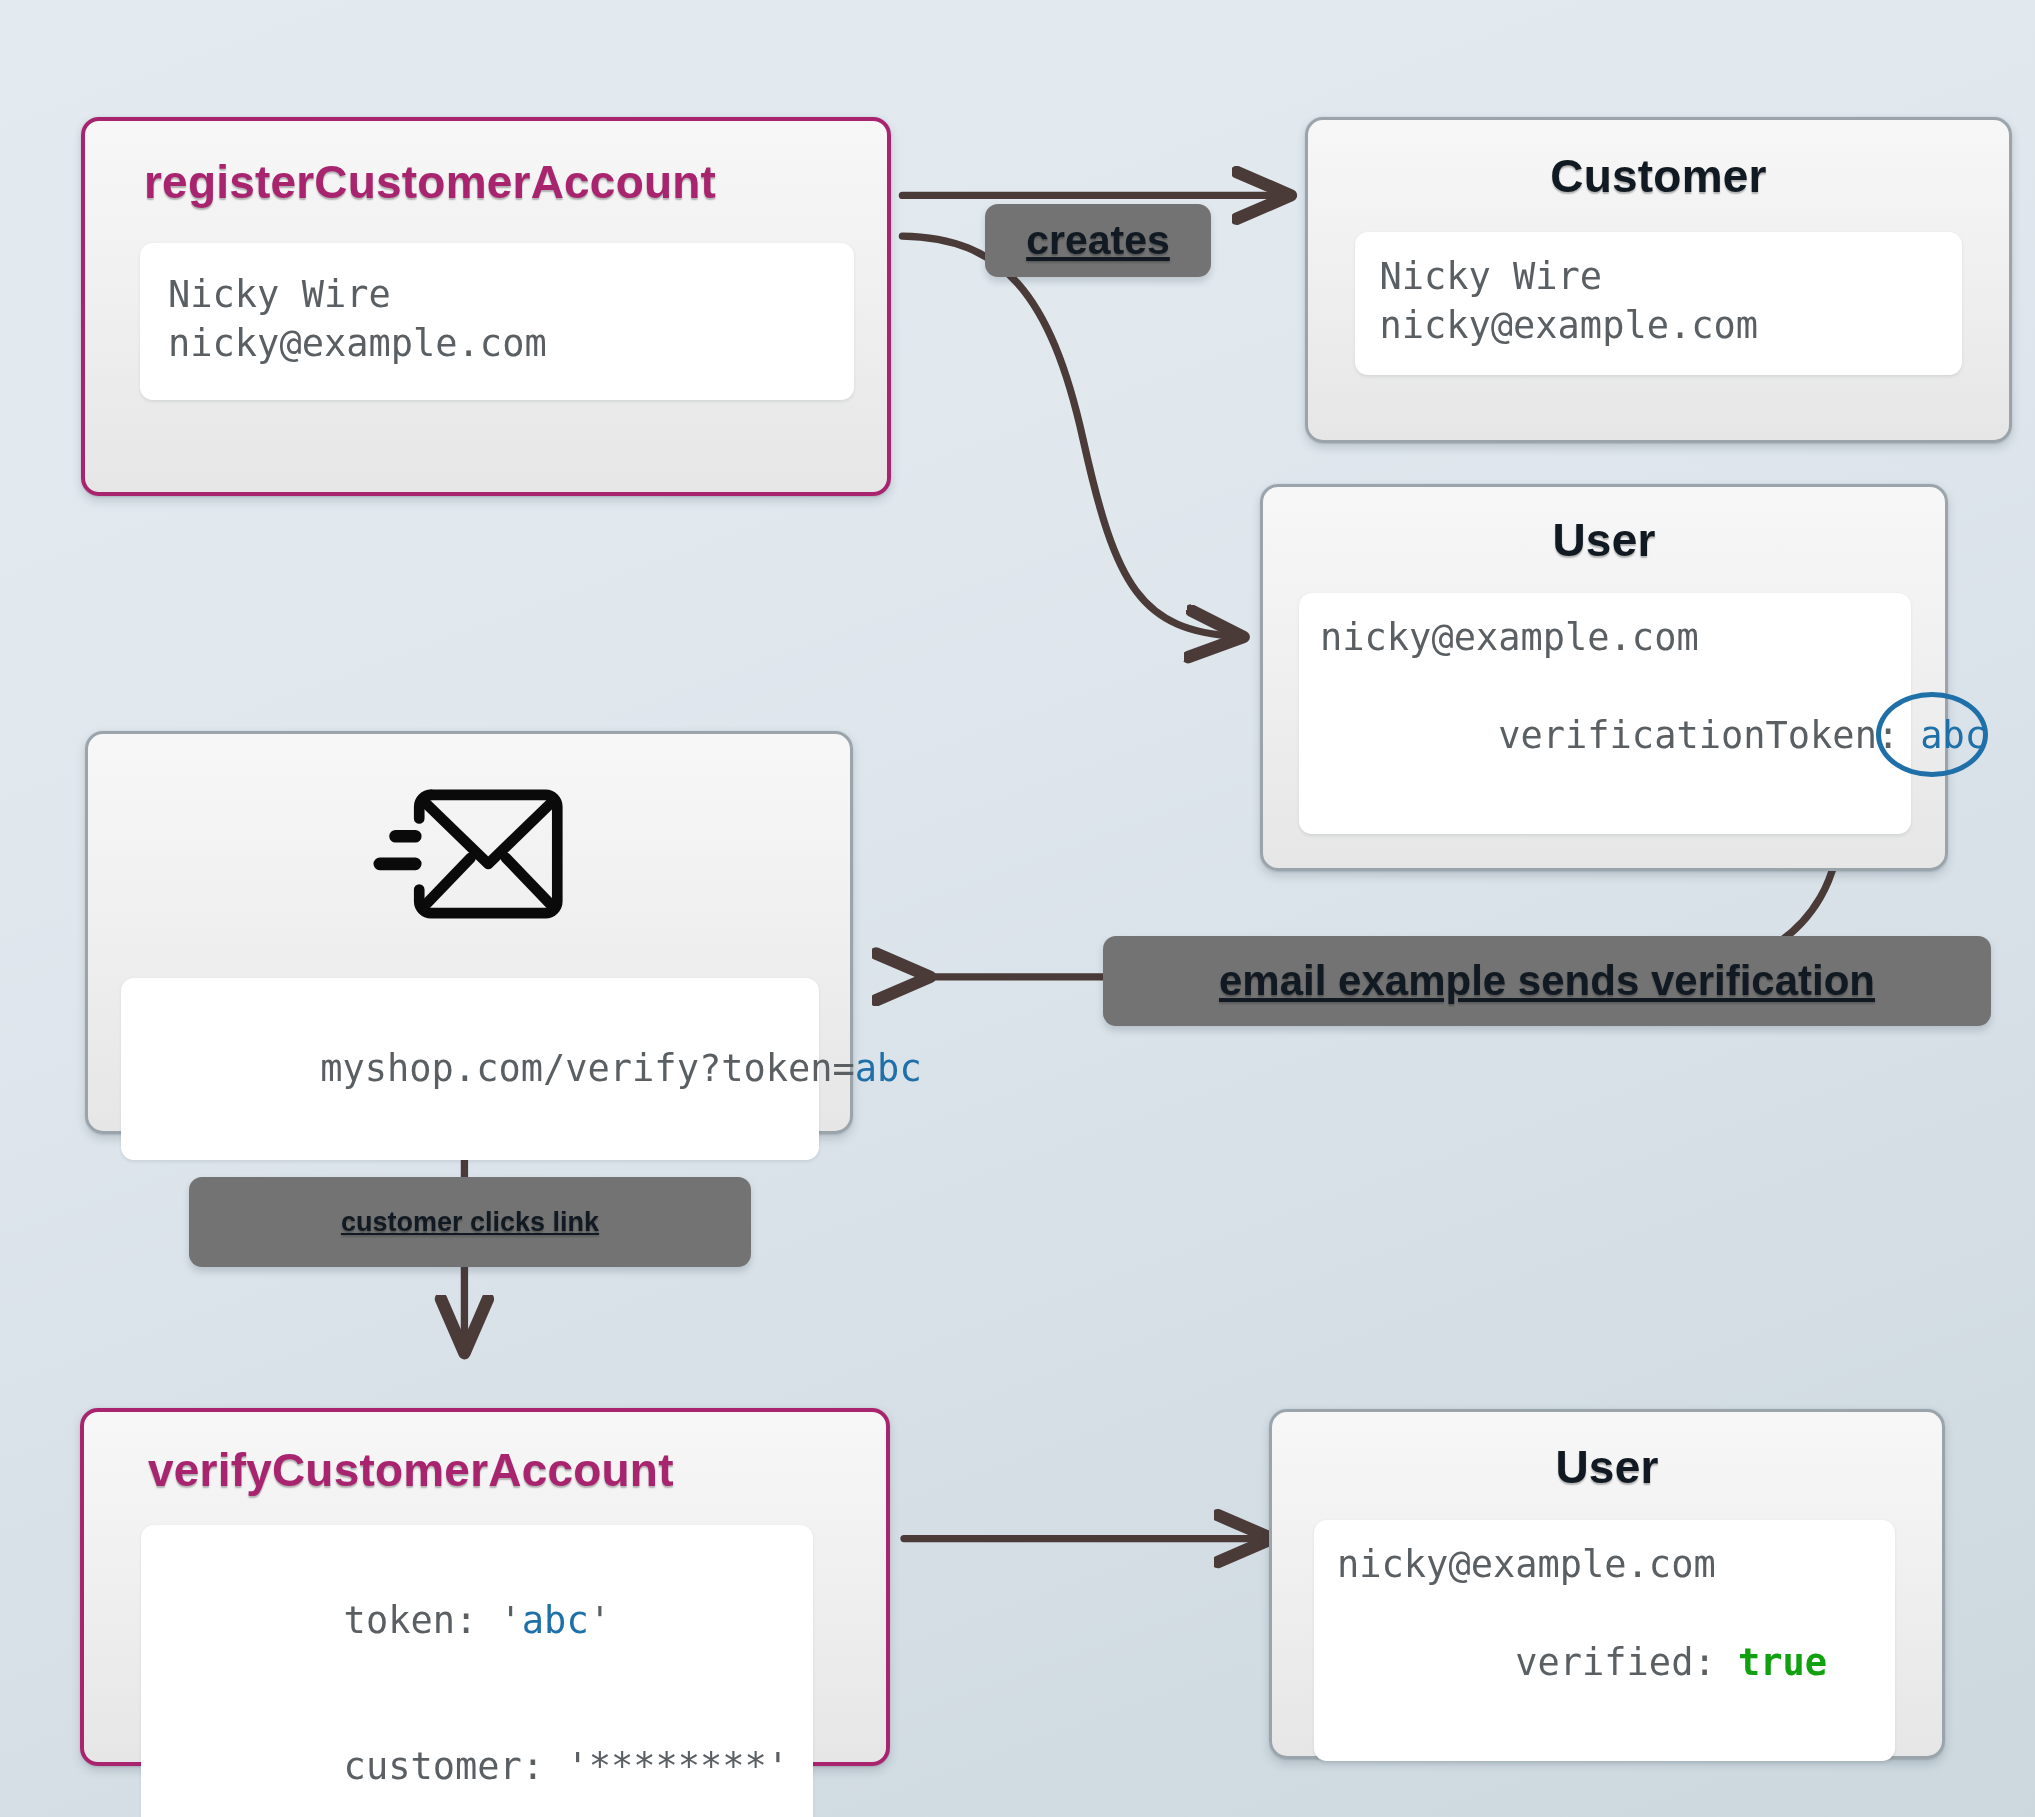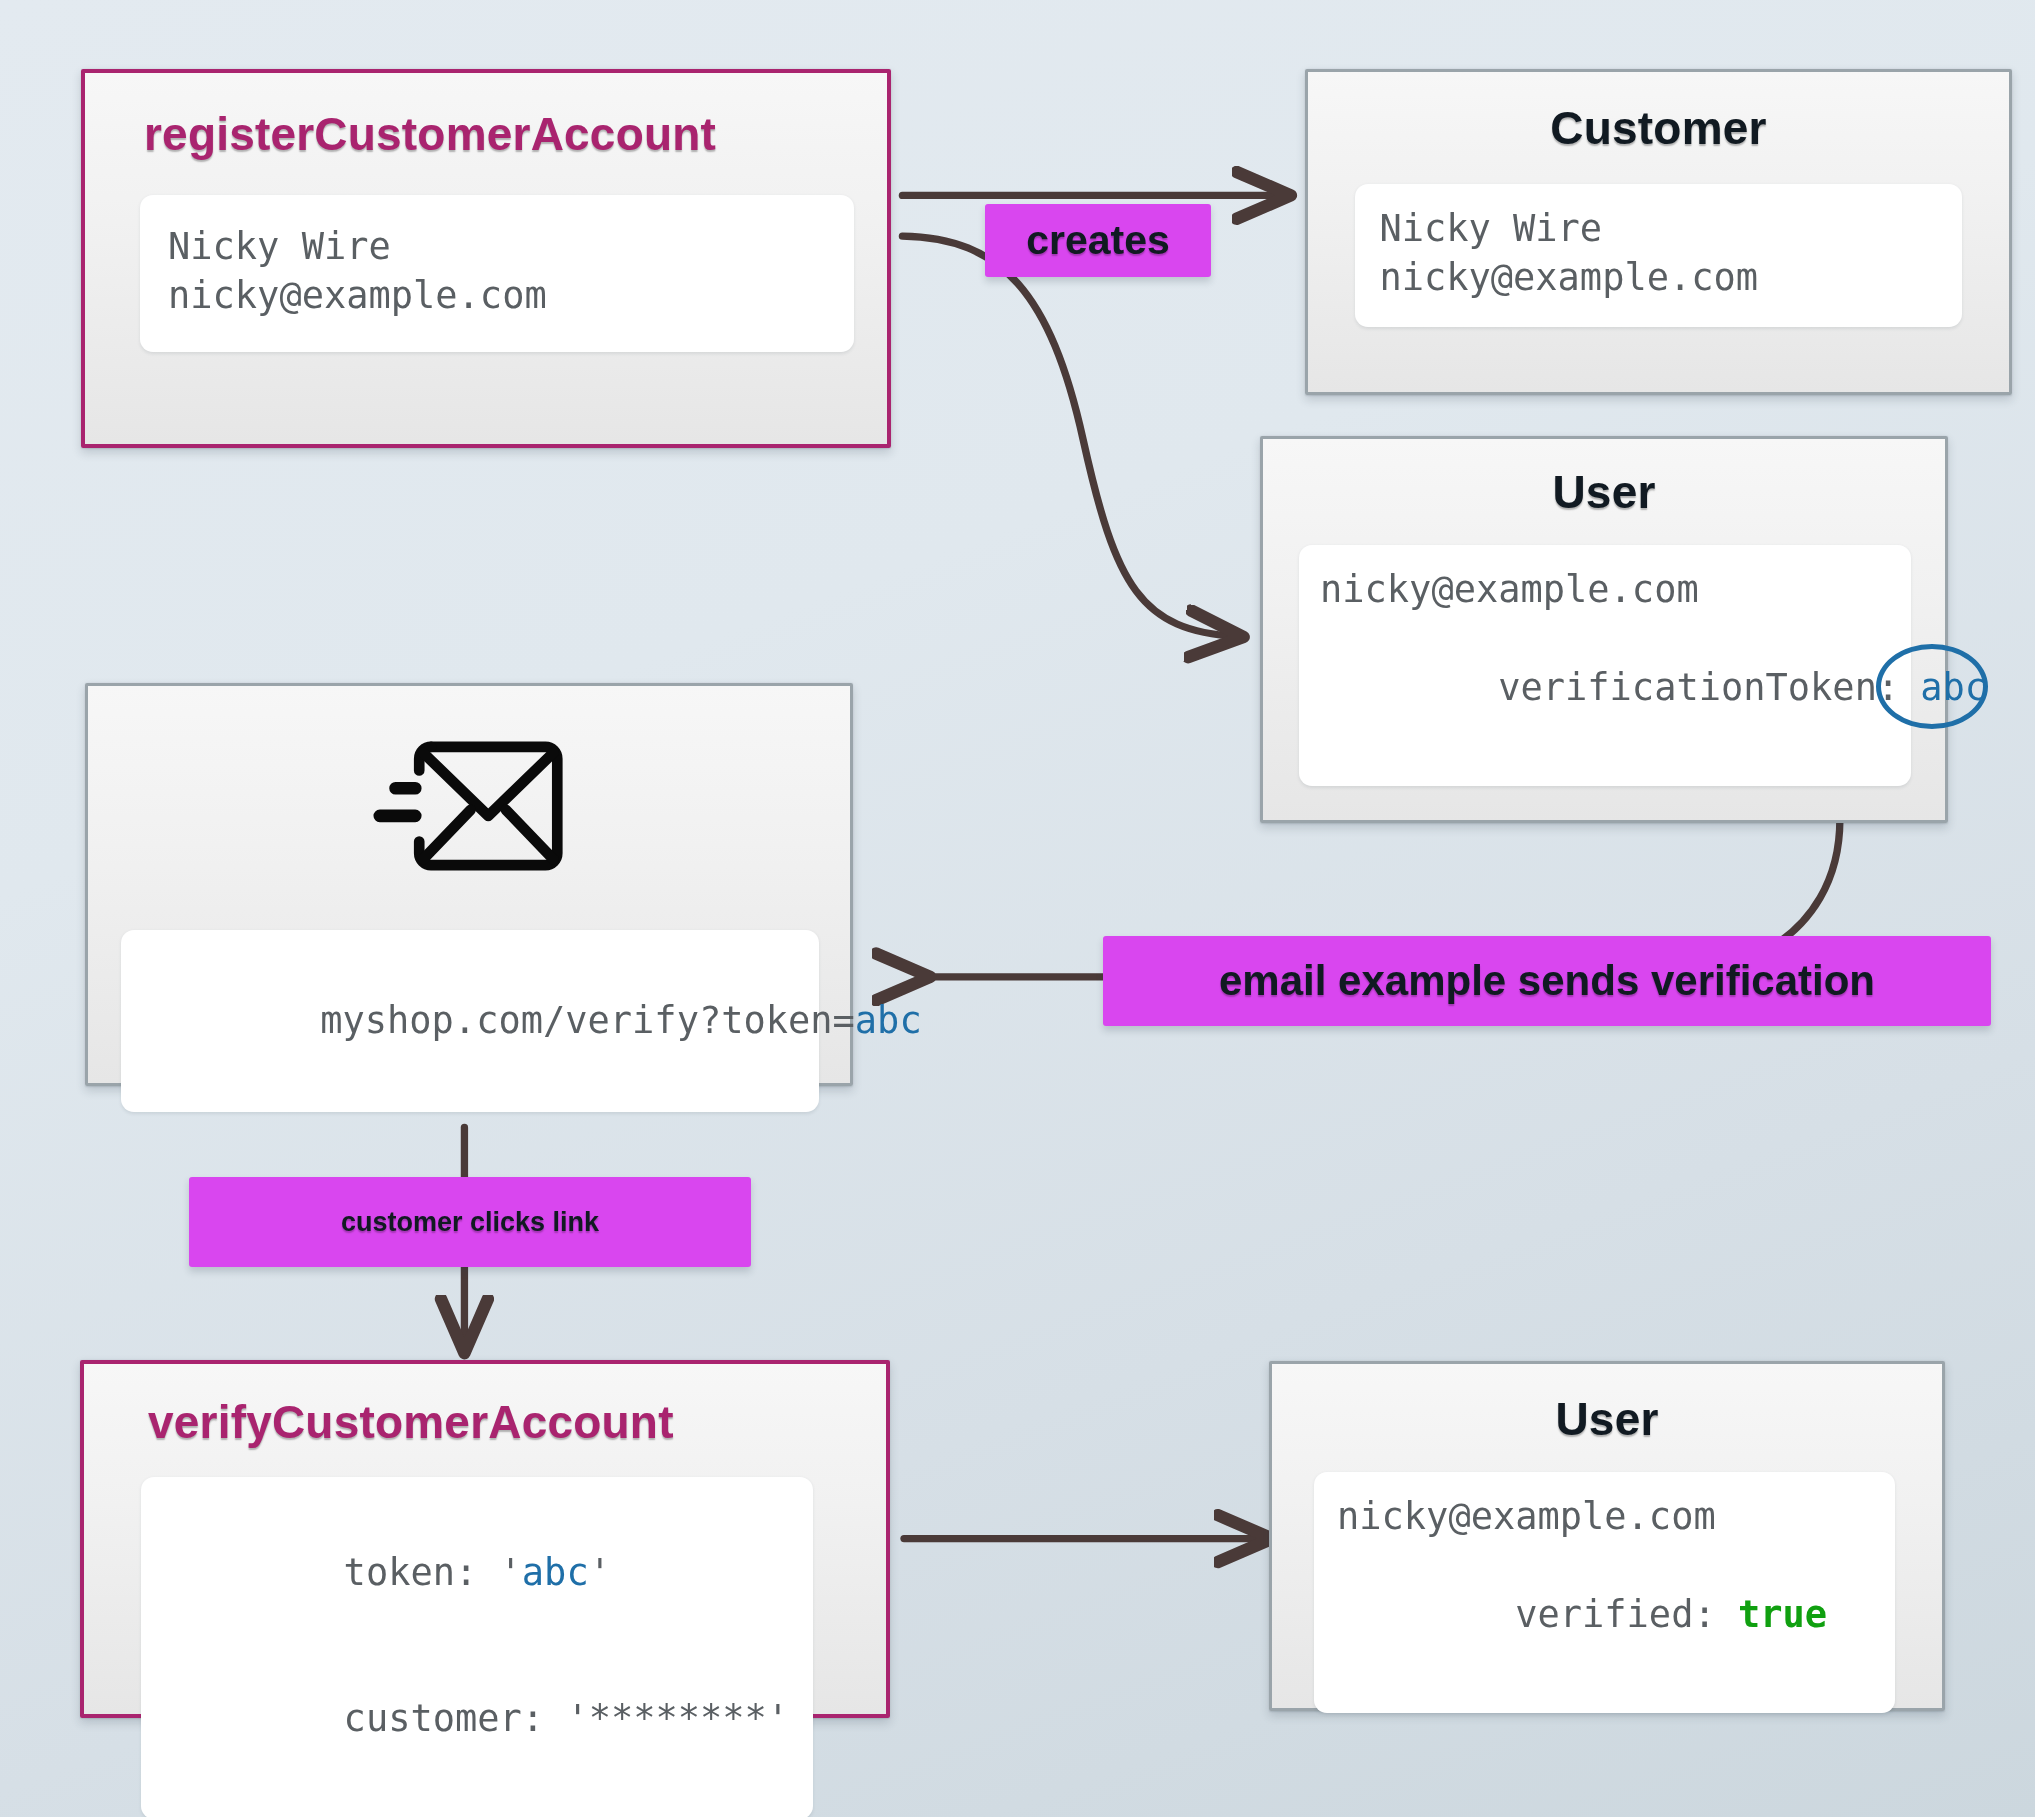--- a/index.html
+++ b/index.html
@@ -7,24 +7,25 @@
     width:2036px;height:1817px;
     background:linear-gradient(160deg,#e3eaf0 0%,#e0e8ee 35%,#d6dfe6 70%,#ccd7de 100%);
     font-family:"Liberation Sans", sans-serif;
     position:relative;overflow:hidden;
   }
   #canvas{position:absolute;inset:0;}
   svg.edges{position:absolute;left:0;top:0;width:2036px;height:1817px;pointer-events:none;}
 
   .node{
     position:absolute;
-    border-radius:2px;
+    border-radius:18px;
     background:linear-gradient(180deg,#f7f7f7 0%,#f1f1f1 40%,#e6e6e6 100%);
     box-shadow:0 4.9px 9.8px rgba(40,55,70,.18), 0 0.8px 1.6px rgba(40,55,70,.15);
     box-sizing:border-box;
+    margin-top:48px;
   }
   .node.accent{border:4.1px solid #a9246f;}
   .node.plain{border:3.3px solid #9aa4aa;}
 
   .node-title{
     text-align:center;
     font-weight:bold;
     letter-spacing:0.2px;
     text-shadow:0 1.6px 1.6px rgba(0,0,0,.28);
   }
@@ -50,30 +51,31 @@
   .token-wrap{position:relative;display:inline-block;}
   .token-ellipse{
     position:absolute;left:-23px;top:-19.5px;
     width:112px;height:85px;
     border:5.7px solid #1f6fa8;border-radius:50%;
     box-sizing:border-box;
   }
 
   .edge-label{
     position:absolute;
-    background:#d946ef;
-    border-radius:3px;
+    background:#737373;
+    border-radius:13px;
     box-shadow:0 4.1px 7.3px rgba(40,55,70,.18);
     font-weight:bold;
     color:#111a22;
     font-size:41px;
     display:flex;align-items:center;justify-content:center;
     text-shadow:0 1.6px 1.6px rgba(0,0,0,.25);
     white-space:nowrap;
     box-sizing:border-box;
+    text-decoration:underline;
   }
 
   .env-icon{position:absolute;}
 </style>
 </head>
 <body>
 
 <div id="canvas">
 
   <svg class="edges" viewBox="0 0 2500 2232">

